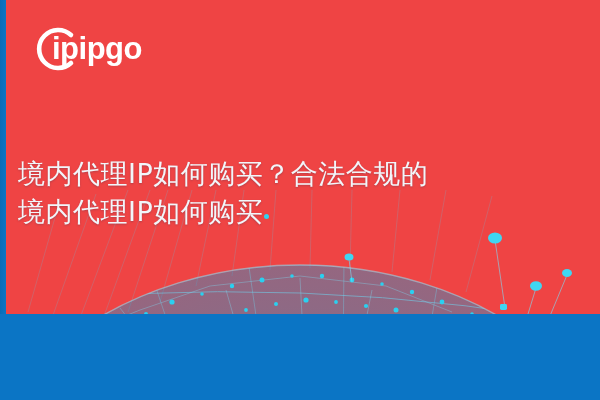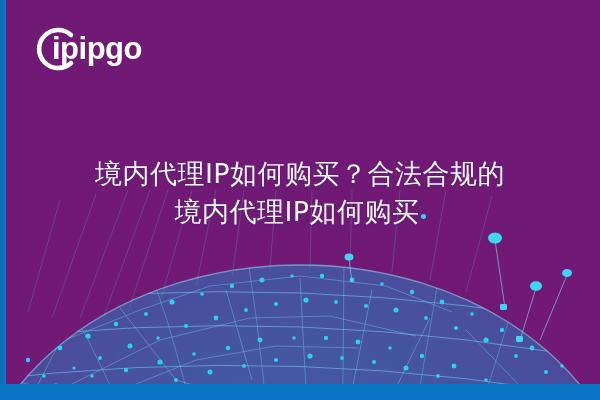--- a/index.html
+++ b/index.html
@@ -5,22 +5,22 @@
   * { margin:0; padding:0; box-sizing:border-box; }
   html,body { width:600px; height:400px; }
   body {
     font-family:"Liberation Sans","DejaVu Sans",sans-serif;
     background:#0b75c5;
     overflow:hidden;
     position:relative;
   }
   #banner {
     position:absolute; inset:0;
-    width:600px; height:384px;
-    background:#701a75;
+    width:600px; height:314px;
+    background:#ef4444;
     overflow:hidden;
   }
   
   #edge-left {
     position:absolute; left:0; top:0; width:6px; height:400px;
     background:linear-gradient(to right,#0a6cb6,#0b75c5);
     pointer-events:none;
   }
   
   #globe-layer {
@@ -41,22 +41,21 @@
   #logo-text {
     position:absolute; left:22px; top:13px;
     font-size:31px; font-weight:bold; color:#ffffff;
     letter-spacing:-0.5px; line-height:32px;
     font-family:"Liberation Sans","DejaVu Sans",sans-serif;
     white-space:nowrap;
   }
   
   #title-block {
     position:absolute; left:0; top:155px; width:600px;
-    text-align:center;
-    padding:0 42px;
+    padding:0 18px;
   }
   #title-line {
     color:#f2f6fa;
     font-size:27px;
     line-height:38px;
     font-weight:400;
     letter-spacing:0.5px;
     font-family:"DejaVu Sans","Liberation Sans",sans-serif;
     text-shadow:0 1px 2px rgba(4,50,90,0.25);
     display:inline-block;

